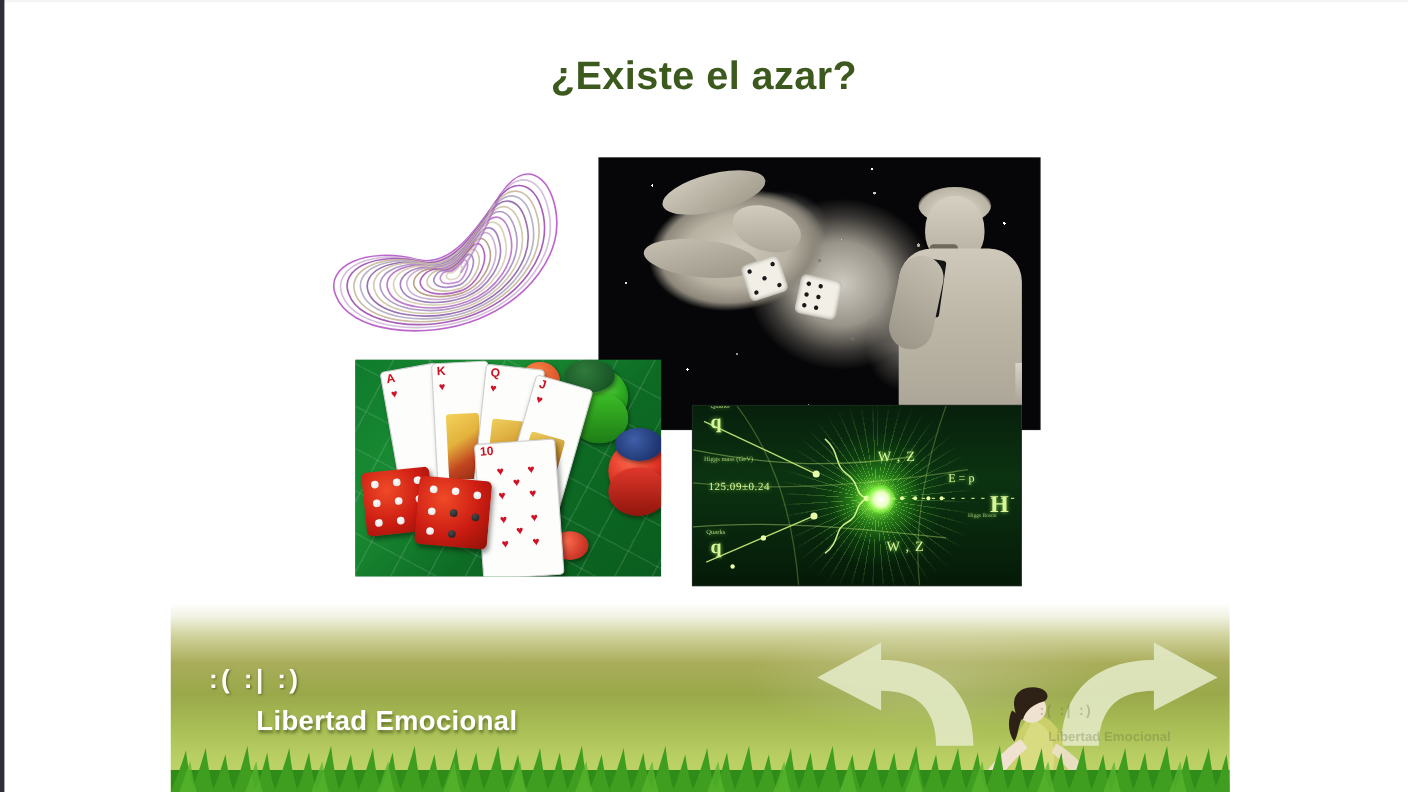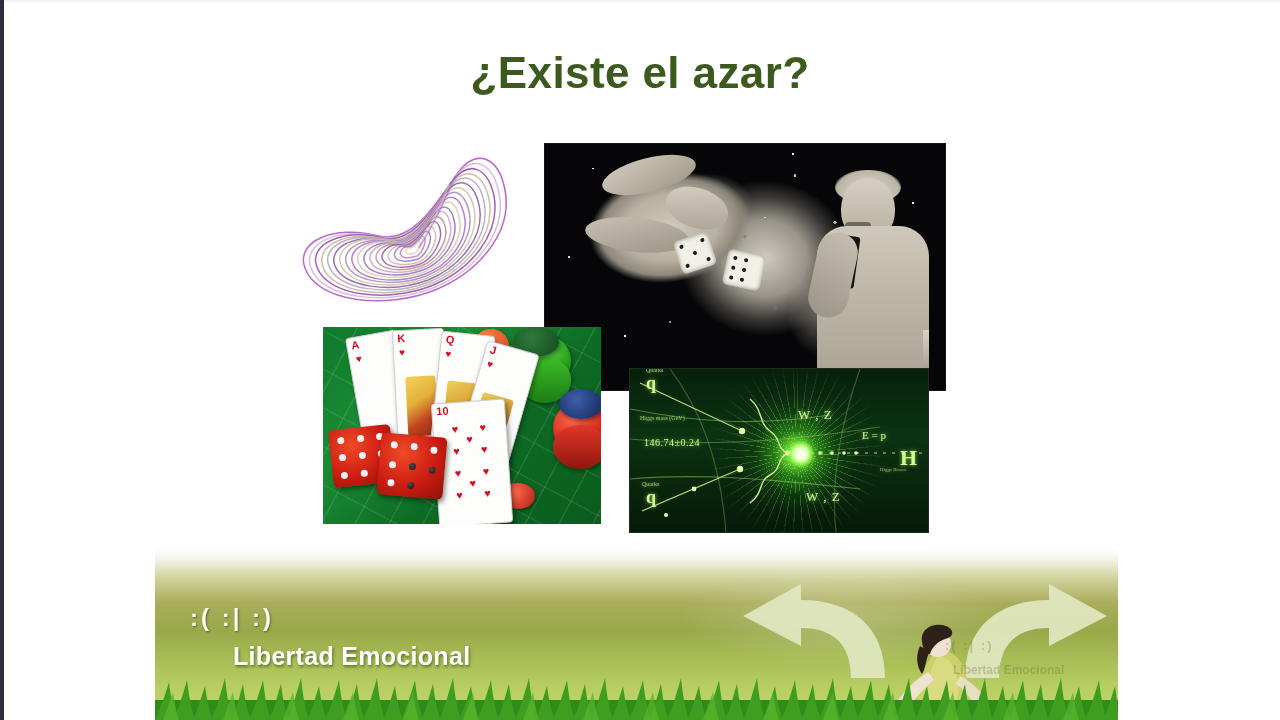--- a/index.html
+++ b/index.html
@@ -11,21 +11,21 @@
   }
   .slide{position:absolute;inset:0;background:#fff;overflow:hidden;}
 
   
   .edge-left{position:absolute;left:0;top:0;width:4px;height:720px;background:#2e2e36;}
   .edge-top{position:absolute;left:0;top:0;width:1280px;height:2px;background:#f4f4f6;}
 
   
   .title{
     position:absolute;left:0;top:48px;width:1280px;text-align:center;
-    font-size:44px;font-weight:bold;letter-spacing:.4px;
+    font-size:36px;font-weight:bold;letter-spacing:.4px;
     color:#3c5a1d;
   }
 
   
   .collage{position:absolute;left:0;top:0;width:1280px;height:545px;}
   .pic{position:absolute;overflow:hidden;}
 
   
   #pic-attractor{left:287px;top:150px;width:253px;height:180px;background:#fff;}
   #pic-attractor svg{display:block;width:253px;height:180px;}
@@ -346,21 +346,21 @@
       <div class="core"></div>
 
       <span class="lbl lbl-qt1">Quarks</span>
       <span class="lbl lbl-q1">q</span>
       <span class="lbl lbl-qt2">Quarks</span>
       <span class="lbl lbl-q2">q</span>
       <span class="lbl lbl-wz1">W , Z</span>
       <span class="lbl lbl-wz2">W , Z</span>
       <span class="lbl lbl-ep">E = p</span>
       <span class="lbl lbl-h">H</span>
-      <span class="lbl lbl-mass">146.74±0.24</span>
+      <span class="lbl lbl-mass">125.09±0.24</span>
       <span class="lbl lbl-small">Higgs mass (GeV)</span>
       <span class="lbl lbl-hb">Higgs Boson</span>
     </div>
 
   </div>
 
   <div class="footer">
     <div class="bg"></div>
     <div class="swoosh"></div>
 

